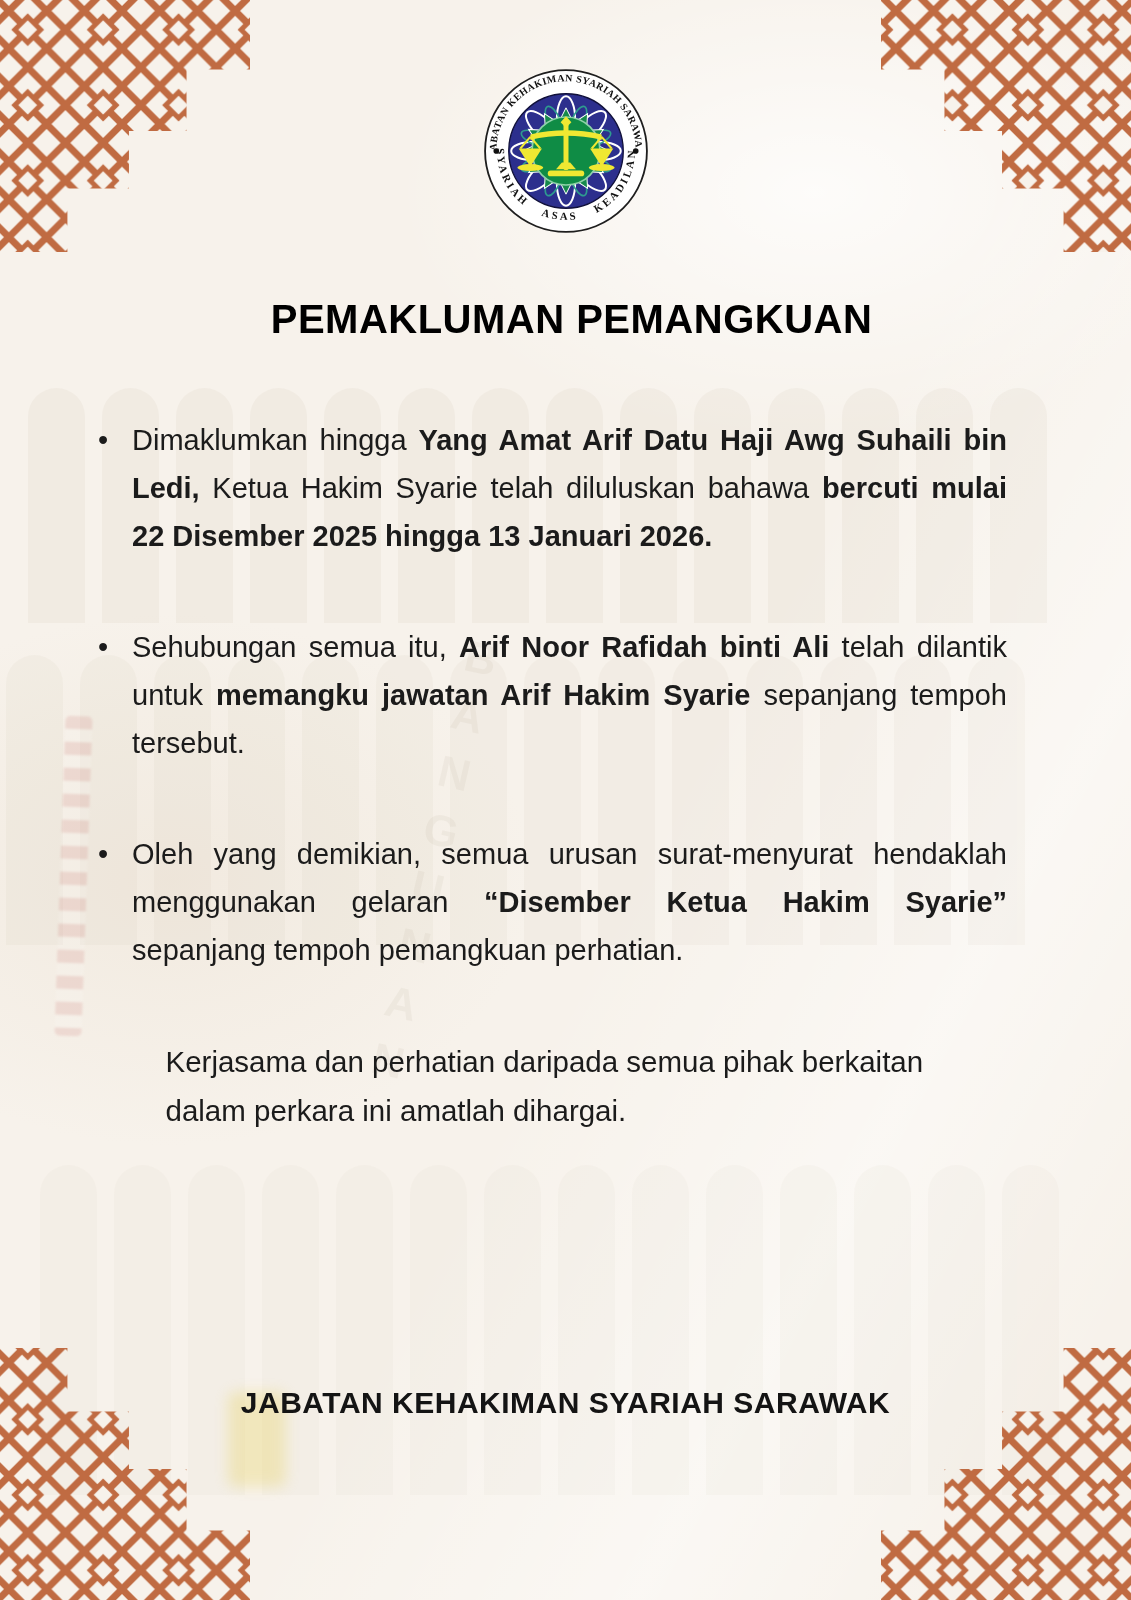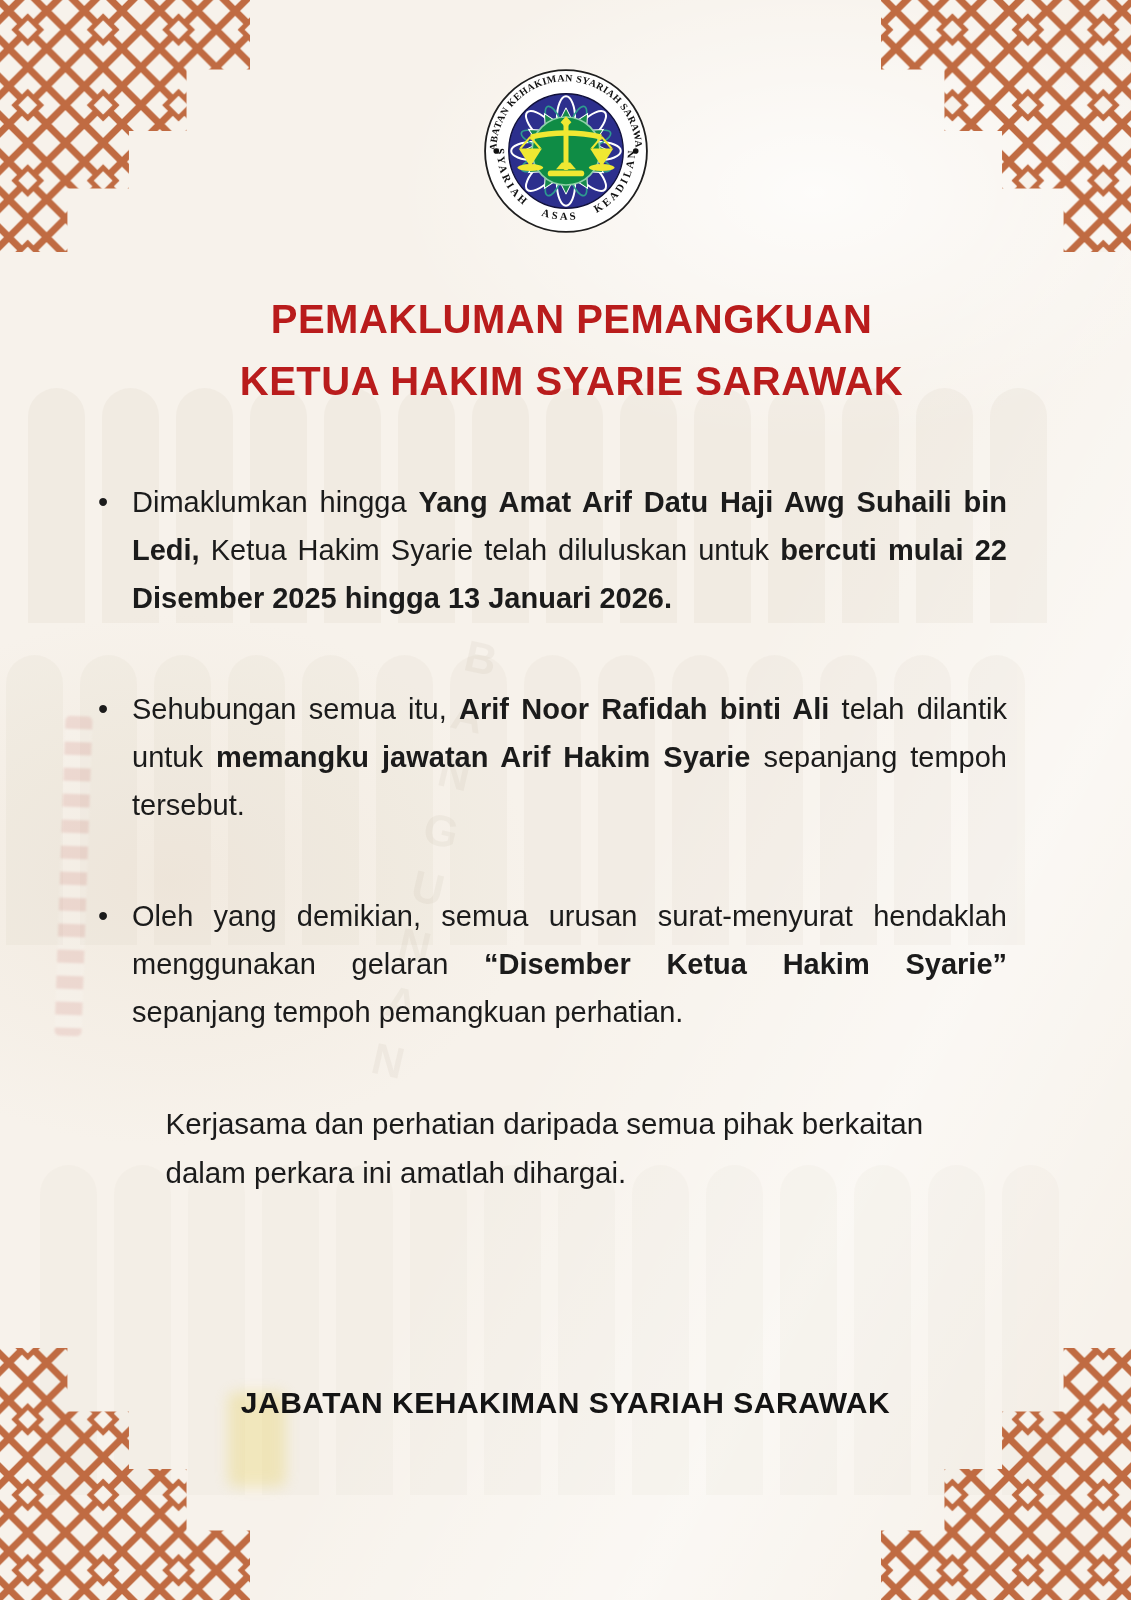--- a/index.html
+++ b/index.html
@@ -49,21 +49,21 @@
   .corner.tr{top:-8px;right:-10px;transform:scaleX(-1);}
   .corner.bl{bottom:-8px;left:-10px;transform:scaleY(-1);}
   .corner.br{bottom:-8px;right:-10px;transform:scale(-1,-1);}
   
   .logo-wrap{position:absolute;top:68px;left:0;right:0;display:flex;justify-content:center;}
   .logo-wrap svg{width:166px;height:166px;}
   
   .content{position:absolute;inset:0;}
   .title{
     margin:288px 0 0 12px;text-align:center;
-    font-size:40px;line-height:62px;font-weight:800;letter-spacing:.5px;color:#b91c1c;
+    font-size:40px;line-height:62px;font-weight:800;letter-spacing:.5px;color:#000000;
   }
   ul.announcement{
     list-style:none;margin:66px 124px 0 96px;padding:0;
     font-size:29px;line-height:48px;
   }
   ul.announcement li{
     position:relative;padding-left:36px;margin-bottom:63px;
     text-align:justify;
   }
   ul.announcement li .marker{position:absolute;left:2px;top:0;}
@@ -226,25 +226,24 @@
         <ellipse cx="143" cy="120" rx="15.5" ry="4.2"></ellipse>
         <path d="M88,122 L112,122 L105,114 L95,114 Z"></path>
         <rect x="78" y="123.5" width="44" height="7" rx="3.5"></rect>
       </g>
     </svg>
   </div>
 
   <div class="content">
     <h1 class="title">
       <span>PEMAKLUMAN PEMANGKUAN</span><br>
-      <span>KETUA HAKIM SYARIE SARAWAK</span>
     </h1>
 
     <ul class="announcement">
-        <li><span class="marker">•</span><span>Dimaklumkan hingga </span><b>Yang Amat Arif Datu Haji Awg Suhaili bin Ledi,</b><span> Ketua Hakim Syarie telah diluluskan untuk </span><b>bercuti mulai 22 Disember 2025 hingga 13 Januari 2026.</b></li>
+        <li><span class="marker">•</span><span>Dimaklumkan hingga </span><b>Yang Amat Arif Datu Haji Awg Suhaili bin Ledi,</b><span> Ketua Hakim Syarie telah diluluskan bahawa </span><b>bercuti mulai 22 Disember 2025 hingga 13 Januari 2026.</b></li>
         <li><span class="marker">•</span><span>Sehubungan semua itu, </span><b>Arif Noor Rafidah binti Ali</b><span> telah dilantik untuk </span><b>memangku jawatan Arif Hakim Syarie</b><span> sepanjang tempoh tersebut.</span></li>
         <li><span class="marker">•</span><span>Oleh yang demikian, semua urusan surat-menyurat hendaklah menggunakan gelaran </span><b>“Disember Ketua Hakim Syarie”</b><span> sepanjang tempoh pemangkuan perhatian.</span></li>
       </ul>
 
     <div class="closing">
       <div>Kerjasama dan perhatian daripada semua pihak berkaitan dalam perkara ini amatlah dihargai.</div>
     </div>
 
     <div class="footer">JABATAN KEHAKIMAN SYARIAH SARAWAK</div>
   </div>

